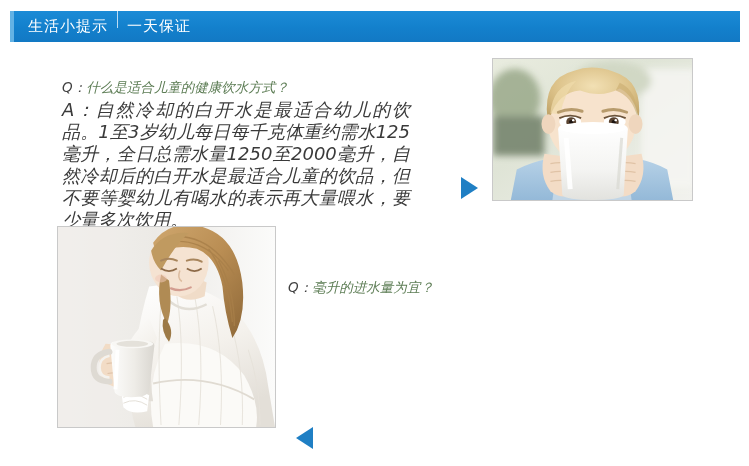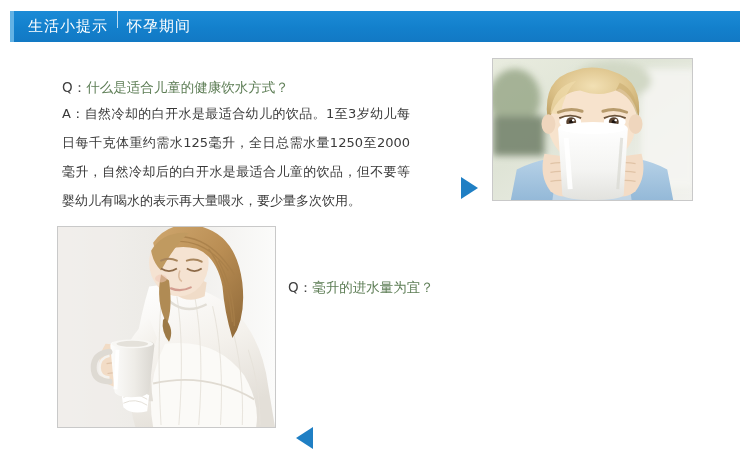--- a/index.html
+++ b/index.html
@@ -53,36 +53,37 @@
   #header-divider {
     width: 1px;
     height: 17px;
     background: #bcdcf3;
     display: inline-block;
   }
 
   
   .qa-block {
     position: absolute;
+    font-style: italic;
   }
   .q-line {
     font-size: 13.5px;
     line-height: 21px;
     white-space: nowrap;
     margin-bottom: 1px;
   }
   .q-marker {
     color: #3f3f3f;
   }
   .q-text {
     color: #5d7d55;
   }
   .a-para {
-    font-size: 13px;
-    line-height: 29px;
+    font-size: 18px;
+    line-height: 22px;
     color: #3a3a3a;
     text-align: justify;
     text-justify: inter-character;
   }
   .a-marker {
     color: #3a3a3a;
   }
 
   
   #qa-block-1 {
@@ -147,21 +148,21 @@
   }
 </style>
 </head>
 <body>
 
 <div id="header-bar">
   <div id="header-accent"></div>
   <div id="header-inner">
     <span class="hdr-text">生活小提示</span>
     <span id="header-divider"></span>
-    <span class="hdr-text">怀孕期间</span>
+    <span class="hdr-text">一天保证</span>
   </div>
 </div>
 
 <div class="qa-block" id="qa-block-1">
   <div class="q-line">
     <span class="q-marker">Q：</span><span class="q-text">什么是适合儿童的健康饮水方式？</span>
   </div>
   <div class="a-para">
     <span class="a-marker">A：</span><span>自然冷却的白开水是最适合幼儿的饮品。1至3岁幼儿每日每千克体重约需水125毫升，全日总需水量1250至2000毫升，自然冷却后的白开水是最适合儿童的饮品，但不要等婴幼儿有喝水的表示再大量喂水，要少量多次饮用。</span>
   </div>

